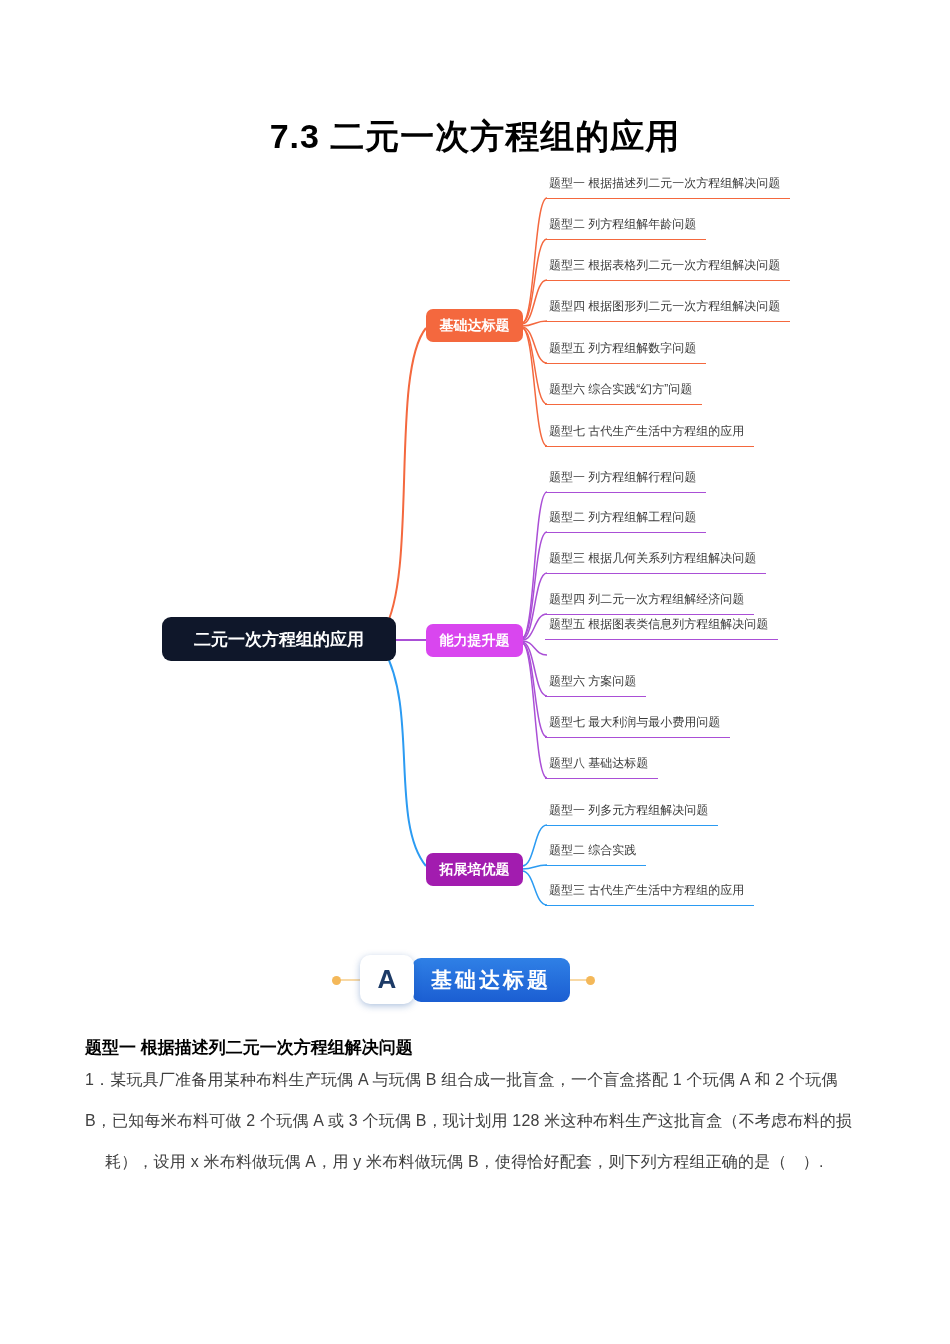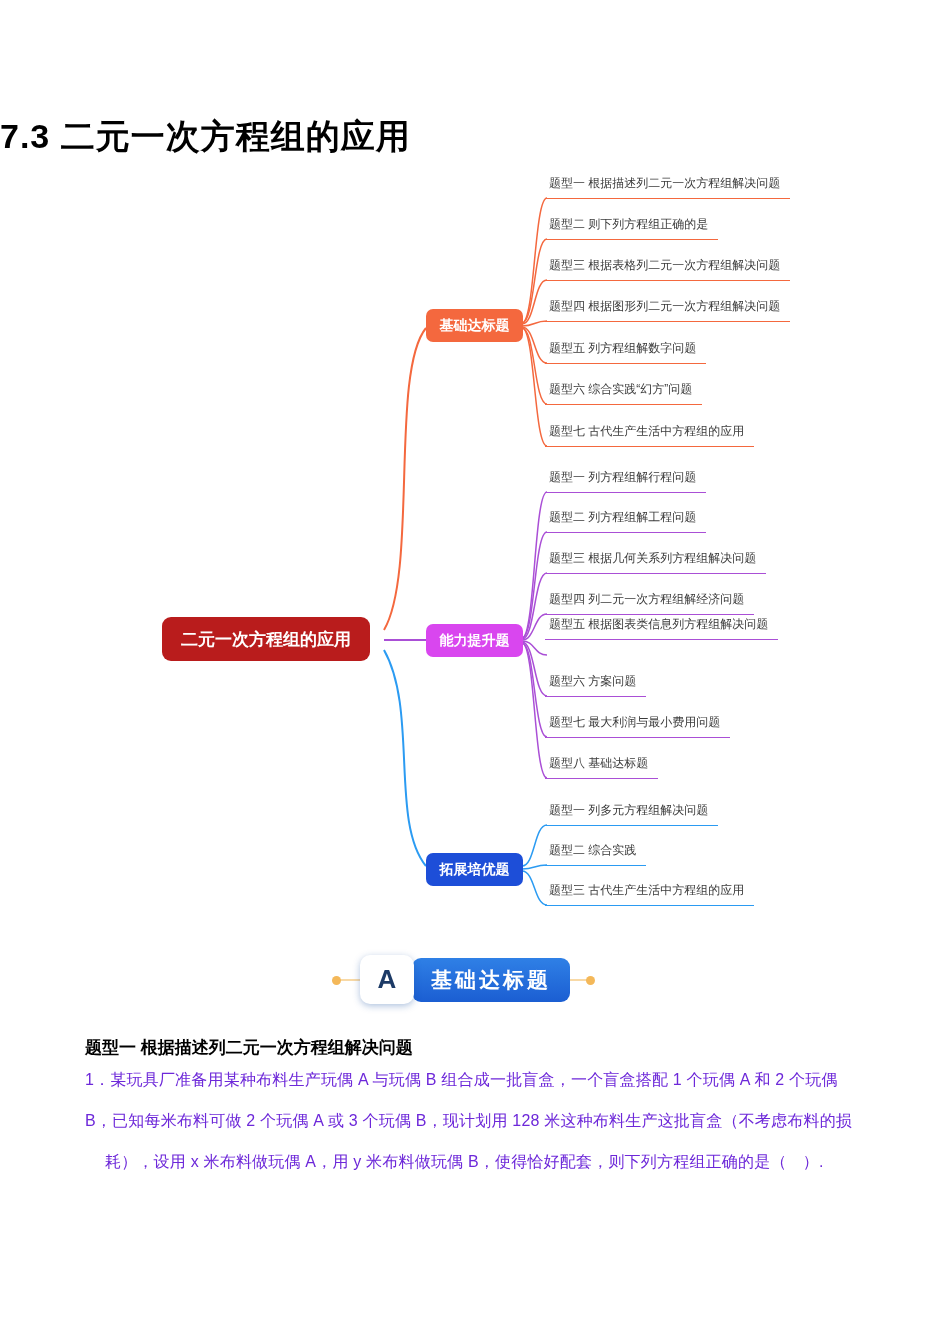--- a/index.html
+++ b/index.html
@@ -3,38 +3,38 @@
 <meta charset="utf-8">
 <style>
   html,body{margin:0;padding:0;}
   body{
     width:950px;height:1344px;position:relative;background:#ffffff;
     font-family:"Liberation Sans", sans-serif;color:#222;overflow:hidden;
   }
   .abs{position:absolute;}
   
   .page-title{
-    top:114px;left:0;width:950px;
+    top:114px;left:0;width:950px;text-align:center;
     font-size:34px;font-weight:bold;color:#000;letter-spacing:1px;
   }
   
   svg.connectors{top:0;left:0;pointer-events:none;}
   
   .root-node{
-    left:162px;top:617px;width:208px;height:44px;background:#b91c1c;
+    left:162px;top:617px;width:234px;height:44px;background:#0f172a;
     border-radius:9px;color:#fff;font-size:17px;font-weight:bold;
     display:flex;align-items:center;justify-content:center;white-space:nowrap;
   }
   .branch-node{
     width:97px;height:33px;border-radius:7px;color:#fff;font-size:14px;font-weight:bold;
     display:flex;align-items:center;justify-content:center;white-space:nowrap;left:426px;
   }
   .branch-basic{background:#f4683e;top:309px;}
   .branch-ability{background:#d946ef;top:624px;}
-  .branch-extension{background:#1d4ed8;top:853px;}
+  .branch-extension{background:#a21caf;top:853px;}
   .leaf{
     left:545px;height:25px;line-height:21px;padding:0 10px 0 4px;
     font-size:12px;color:#3a3a3a;white-space:nowrap;border-bottom:1.6px solid #999;
   }
   .leaf.c-basic{border-bottom-color:#f4683e;}
   .leaf.c-ability{border-bottom-color:#aa4fd6;}
   .leaf.c-extension{border-bottom-color:#2b9bf2;}
   
   .banner-line{left:337px;top:979px;width:255px;height:2px;background:#f8d9a6;border-radius:1px;}
   .banner-dot{width:9px;height:9px;border-radius:50%;background:#f4b859;}
@@ -47,21 +47,21 @@
     display:flex;align-items:center;justify-content:center;
   }
   .banner-letter{
     left:360px;top:955px;width:54px;height:49px;border-radius:10px;background:#ffffff;z-index:3;
     box-shadow:0 2px 7px rgba(27,80,160,.35);
     color:#1c3a66;font-size:26px;font-weight:bold;
     display:flex;align-items:center;justify-content:center;
   }
   
   .problem-heading{left:85px;top:1036px;font-size:17px;font-weight:bold;color:#000;white-space:nowrap;}
-  .problem-line{left:85px;font-size:16px;color:#6d28d9;white-space:nowrap;letter-spacing:0.2px;}
+  .problem-line{left:85px;font-size:16px;color:#404040;white-space:nowrap;letter-spacing:0.2px;}
   .pl1{top:1070px;} .pl2{top:1111px;} .pl3{top:1152px;margin-left:20px;}
 </style>
 </head>
 <body>
 
 <div class="abs page-title">7.3 二元一次方程组的应用</div>
 
 <svg class="abs connectors" width="950" height="1344" viewBox="0 0 950 1344">
 
   <path d="M 384 630 C 418 572, 390 372, 426 328" fill="none" stroke="#f4683e" stroke-width="2"></path>
@@ -91,21 +91,21 @@
 </svg>
 
 <div>
   <div class="abs root-node">二元一次方程组的应用</div>
 
   <div class="abs branch-node branch-basic">基础达标题</div>
   <div class="abs branch-node branch-ability">能力提升题</div>
   <div class="abs branch-node branch-extension">拓展培优题</div>
 
   <div class="abs leaf c-basic" style="top:173px">题型一 根据描述列二元一次方程组解决问题</div>
-  <div class="abs leaf c-basic" style="top:214px">题型二 则下列方程组正确的是</div>
+  <div class="abs leaf c-basic" style="top:214px">题型二 列方程组解年龄问题</div>
   <div class="abs leaf c-basic" style="top:255px">题型三 根据表格列二元一次方程组解决问题</div>
   <div class="abs leaf c-basic" style="top:296px">题型四 根据图形列二元一次方程组解决问题</div>
   <div class="abs leaf c-basic" style="top:338px">题型五 列方程组解数字问题</div>
   <div class="abs leaf c-basic" style="top:379px">题型六 综合实践“幻方”问题</div>
   <div class="abs leaf c-basic" style="top:421px">题型七 古代生产生活中方程组的应用</div>
 
   <div class="abs leaf c-ability" style="top:467px">题型一 列方程组解行程问题</div>
   <div class="abs leaf c-ability" style="top:507px">题型二 列方程组解工程问题</div>
   <div class="abs leaf c-ability" style="top:548px">题型三 根据几何关系列方程组解决问题</div>
   <div class="abs leaf c-ability" style="top:589px">题型四 列二元一次方程组解经济问题</div>

